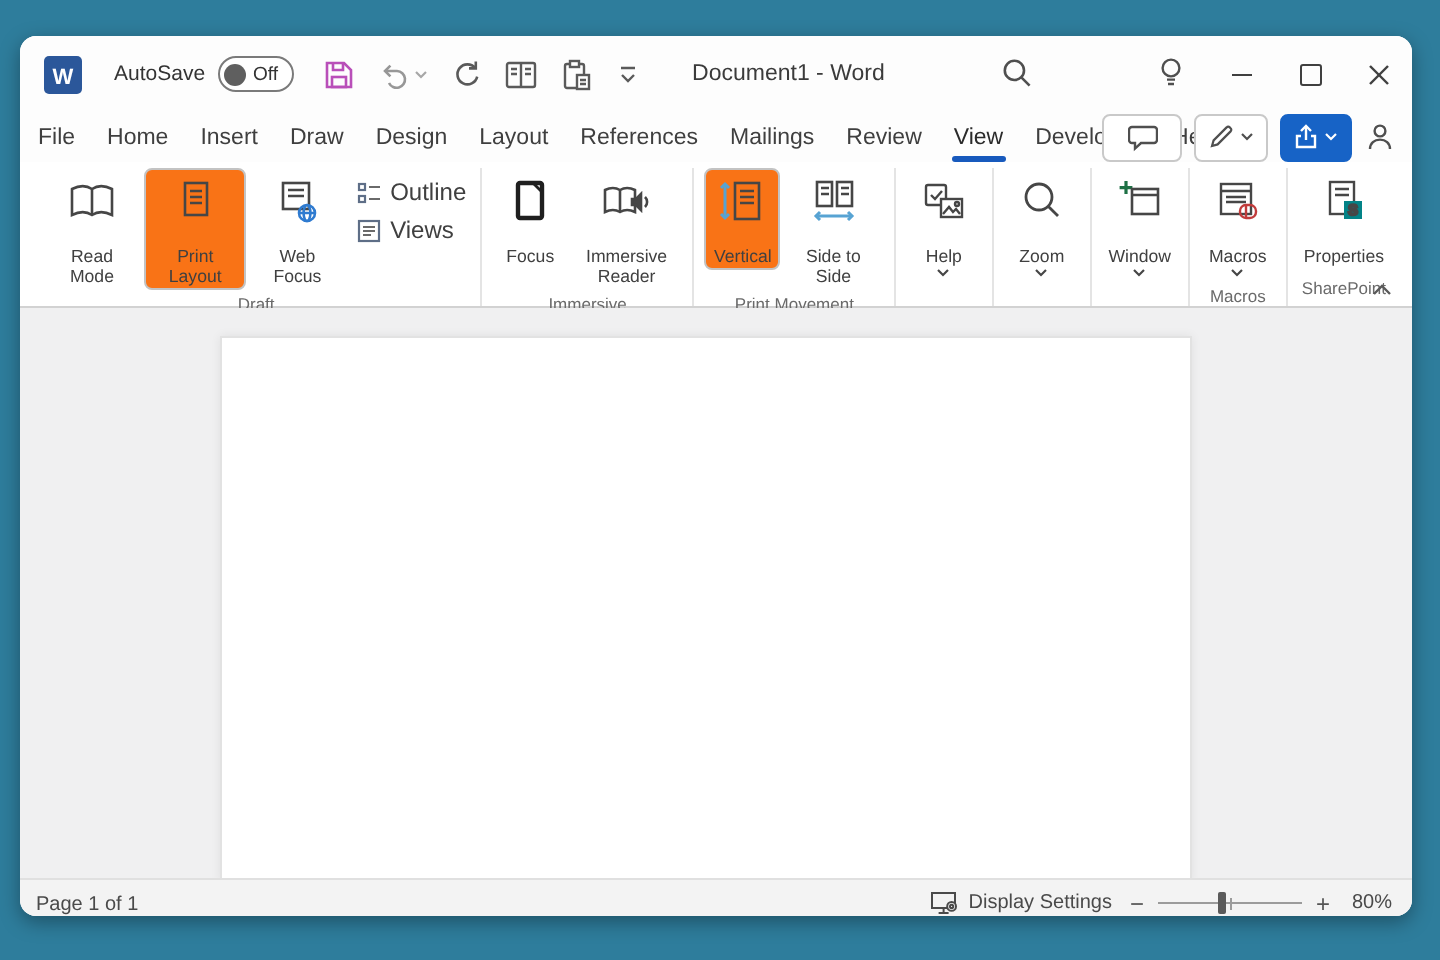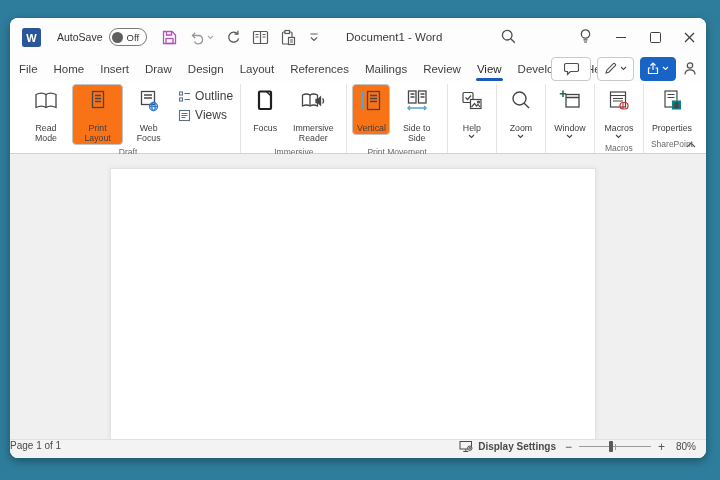--- a/index.html
+++ b/index.html
@@ -49,23 +49,23 @@
   .rbtn.selected{background:#f97316;border-color:#c3c3c3;}
   .rbtn .lbl{font-size:8.8px;color:#404040;text-align:center;line-height:1.15;margin-top:9px;}
   .rchev{margin-top:1px;display:flex;}
   .smallcol{display:flex;flex-direction:column;justify-content:flex-start;gap:5px;padding:5px 2px 0 4px;}
   .rsmall{display:flex;align-items:center;gap:4px;font-size:12px;color:#404040;white-space:nowrap;}
   .ribbon-collapse{position:absolute;right:10px;bottom:5px;display:flex;}
   
   .content{flex:1;background:#f0f0f1;position:relative;overflow:hidden;}
   .page{position:absolute;left:100px;top:14px;width:484px;bottom:-2px;background:#ffffff;border:1px solid #e2e2e2;box-shadow:0 0 5px rgba(0,0,0,.07);}
   
-  .statusbar{height:18px;background:#f3f3f3;border-top:1px solid #e0e0e0;display:flex;align-items:flex-start;justify-content:space-between;padding:0 10px 0 0;font-size:10px;color:#4a4a4a;flex:0 0 auto;}
+  .statusbar{height:18px;background:#f3f3f3;border-top:1px solid #e0e0e0;display:flex;align-items:flex-end;justify-content:space-between;padding:0 10px 0 8px;font-size:10px;color:#4a4a4a;flex:0 0 auto;}
   .sb-right{display:flex;align-items:center;gap:9px;}
-  .dispset{display:flex;align-items:center;gap:4px;font-weight:bold;}
+  .dispset{display:flex;align-items:center;gap:4px;}
   .zoomctl{display:flex;align-items:center;gap:7px;}
   .zminus,.zplus{font-size:12px;color:#555;line-height:1;}
   .ztrack{width:72px;height:1px;background:#9b9b9b;position:relative;}
   .ztick{position:absolute;left:50%;top:-2.5px;width:1px;height:6px;background:#9b9b9b;}
   .zthumb{position:absolute;left:42%;top:-5px;width:3.5px;height:11px;background:#5a5a5a;border-radius:1px;}
   .zpct{min-width:24px;text-align:right;}
   svg{display:block;}
 </style>
 </head>
 <body>

